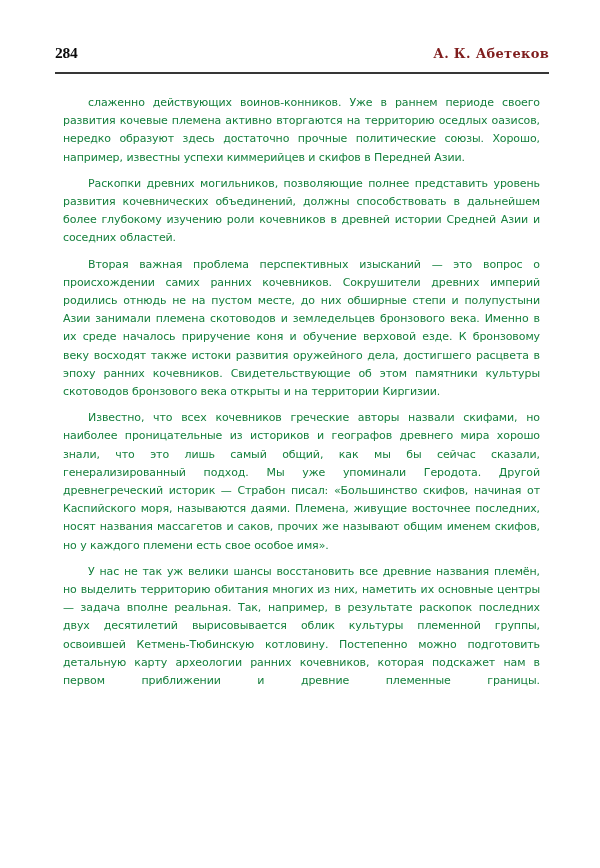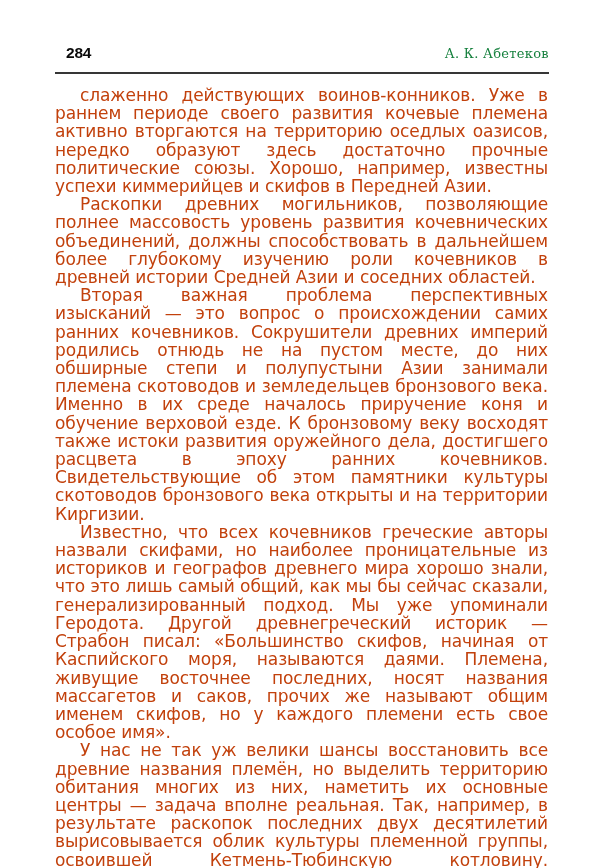--- a/index.html
+++ b/index.html
@@ -20,79 +20,78 @@
     position: absolute;
     left: 55px;
     top: 44px;
     width: 494px;
     height: 22px;
     display: flex;
     align-items: baseline;
     justify-content: space-between;
   }
   .folio {
-    font-family: Liberation Sans, sans-serif;
+    font-family: Liberation Serif, serif;
     font-size: 15.5px;
     font-weight: bold;
     letter-spacing: -0.2px;
     color: #0a0a0a;
-    margin-left: 11px;
   }
   .running-author {
     font-family: "DejaVu Serif", serif;
     font-size: 13px;
-    font-weight: normal;
+    font-weight: bold;
     letter-spacing: 0.3px;
-    color: #15803d;
+    color: #7f1d1d;
   }
   .header-rule {
     position: absolute;
     left: 55px;
     top: 72px;
     width: 494px;
     height: 1.6px;
     background: #1a1a1a;
     opacity: 0.88;
   }
   .body-text {
     position: absolute;
     left: 55px;
     top: 86px;
     width: 493px;
   }
   p.para {
-    margin: 0;
+    margin: 8px;
     padding: 0;
     text-indent: 25px;
     text-align: justify;
     text-justify: inter-word;
-    font-size: 17px;
+    font-size: 11px;
     line-height: 18.2px;
     letter-spacing: -0.1px;
     word-spacing: 0.1px;
-    color: #c2410c;
+    color: #15803d;
     -webkit-font-smoothing: none;
   }
   p.para:last-child {
     text-align-last: justify;
   }
 </style>
 </head>
 <body>
 
 <div class="page">
 
   <div class="header">
     <span class="folio">284</span>
     <span class="running-author">А. К. Абетеков</span>
   </div>
 
   <div class="header-rule"></div>
 
   <div class="body-text">
       <p class="para">слаженно действующих воинов-конников. Уже в раннем периоде своего развития кочевые племена активно вторгаются на территорию оседлых оазисов, нередко образуют здесь достаточно прочные политические союзы. Хорошо, например, известны успехи киммерийцев и скифов в Передней Азии.</p>
-      <p class="para">Раскопки древних могильников, позволяющие полнее массовость уровень развития кочевнических объединений, должны способствовать в дальнейшем более глубокому изучению роли кочевников в древней истории Средней Азии и соседних областей.</p>
+      <p class="para">Раскопки древних могильников, позволяющие полнее представить уровень развития кочевнических объединений, должны способствовать в дальнейшем более глубокому изучению роли кочевников в древней истории Средней Азии и соседних областей.</p>
       <p class="para">Вторая важная проблема перспективных изысканий — это вопрос о происхождении самих ранних кочевников. Сокрушители древних империй родились отнюдь не на пустом месте, до них обширные степи и полупустыни Азии занимали племена скотоводов и земледельцев бронзового века. Именно в их среде началось приручение коня и обучение верховой езде. К бронзовому веку восходят также истоки развития оружейного дела, достигшего расцвета в эпоху ранних кочевников. Свидетельствующие об этом памятники культуры скотоводов бронзового века открыты и на территории Киргизии.</p>
       <p class="para">Известно, что всех кочевников греческие авторы назвали скифами, но наиболее проницательные из историков и географов древнего мира хорошо знали, что это лишь самый общий, как мы бы сейчас сказали, генерализированный подход. Мы уже упоминали Геродота. Другой древнегреческий историк — Страбон писал: «Большинство скифов, начиная от Каспийского моря, называются даями. Племена, живущие восточнее последних, носят названия массагетов и саков, прочих же называют общим именем скифов, но у каждого племени есть свое особое имя».</p>
       <p class="para">У нас не так уж велики шансы восстановить все древние названия племён, но выделить территорию обитания многих из них, наметить их основные центры — задача вполне реальная. Так, например, в результате раскопок последних двух десятилетий вырисовывается облик культуры племенной группы, освоившей Кетмень-Тюбинскую котловину. Постепенно можно подготовить детальную карту археологии ранних кочевников, которая подскажет нам в первом приближении и древние племенные границы.</p>
     </div>
 
 </div>
 
 </body></html>

